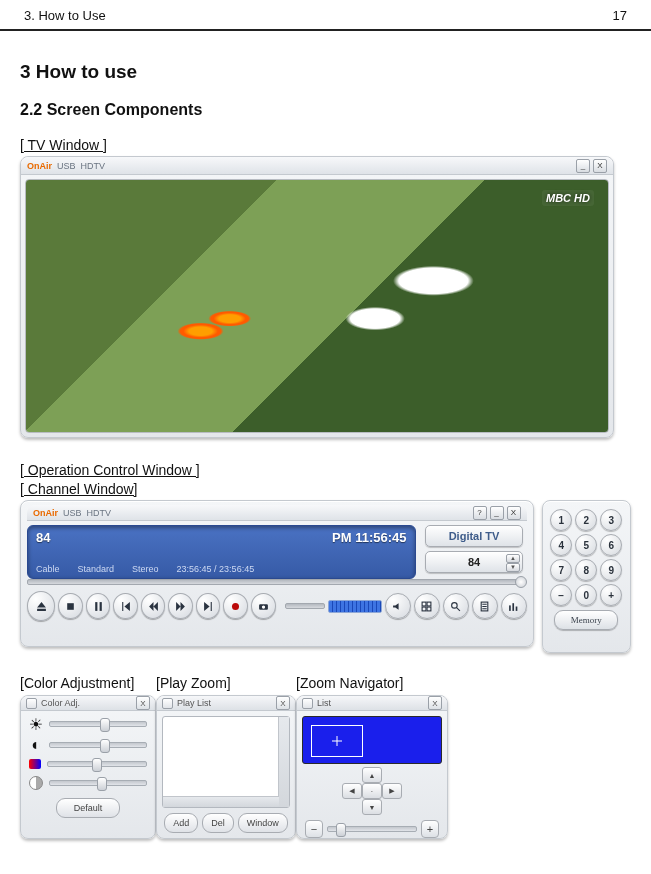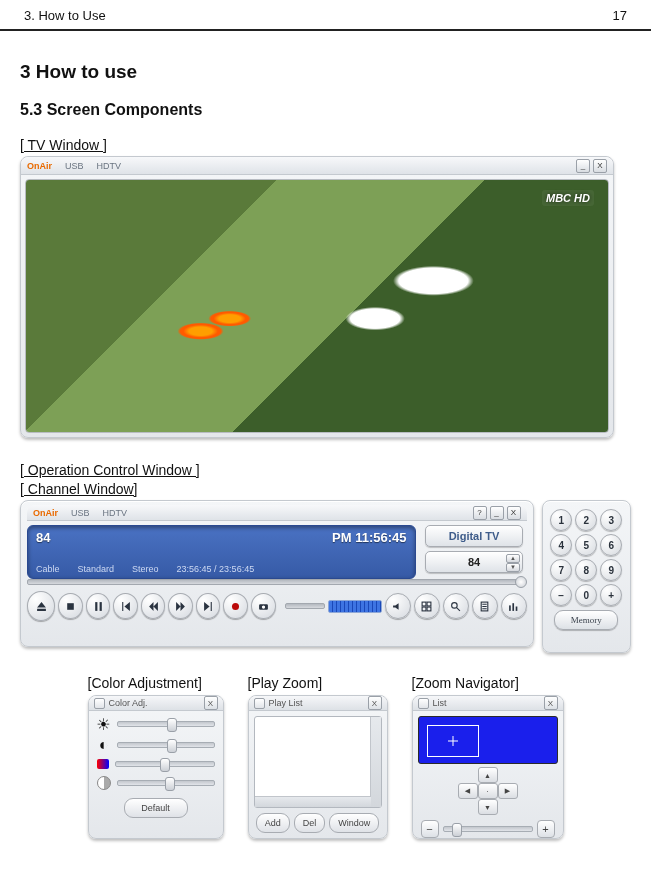--- a/index.html
+++ b/index.html
@@ -39,21 +39,21 @@
     background:linear-gradient(#f4f6f8,#e4e7eb);
     box-shadow:0 1px 0 #fff inset,0 2px 3px rgba(0,0,0,0.25);
   }
   .title-strip{
     height:17px;
     display:flex;align-items:center;
     background:linear-gradient(#f7f8fa,#dfe3e8);
     border-top-left-radius:8px;border-top-right-radius:8px;
     border-bottom:1px solid var(--panel-edge);
     font-size:9px;color:#5a626d;
-    padding:0 6px;gap:13px;
+    padding:0 6px;gap:5px;
     position:relative;
   }
   .title-chip{color:#6a7481;font-weight:normal;}
   .title-chip.brand{color:#e96a00;font-weight:bold;}
   .win-controls{margin-left:auto;display:flex;gap:3px;}
   .wbtn{
     width:12px;height:12px;border:1px solid #9aa0a8;
     border-radius:2px;background:linear-gradient(#fff,#d9dde2);
     display:flex;align-items:center;justify-content:center;
     font-size:8px;color:#333;line-height:1;
@@ -159,21 +159,21 @@
   }
   .mem{
     width:62px;height:18px;border-radius:9px;border:1px solid var(--btn-edge);
     background:linear-gradient(#fff,#dde1e6);
     font-size:9px;color:#3a424d;display:flex;align-items:center;justify-content:center;
     box-shadow:0 1px 1px rgba(0,0,0,0.25);
     font-family:Liberation Serif, serif;
   }
 
   
-  .triple{display:flex;align-items:flex-start;gap:24px;justify-content:center;}
+  .triple{display:flex;align-items:flex-start;}
   .col{display:flex;flex-direction:column;}
   .col .caption{margin-bottom:4px;}
   .mini-title{
     height:14px;border-top-left-radius:7px;border-top-right-radius:7px;
     background:linear-gradient(#f6f7f9,#dde1e6);
     border-bottom:1px solid var(--panel-edge);
     display:flex;align-items:center;padding:0 5px;font-size:9px;color:#555;
   }
   .mini-title .sq{width:9px;height:9px;border:1px solid #9aa0a8;border-radius:2px;margin-right:4px;background:linear-gradient(#fff,#e1e4e9);}
   .mini-title .xb{margin-left:auto;width:12px;height:12px;border:1px solid #9aa0a8;border-radius:2px;background:linear-gradient(#fff,#dde1e6);font-size:8px;display:flex;align-items:center;justify-content:center}
@@ -214,21 +214,21 @@
 
 <div class="page">
 
   <div class="running-head">
     <span>3.    How to Use</span>
     <span>17</span>
   </div>
   <div class="hr"></div>
 
   <h1>3      How to use</h1>
-  <h2>5.3     Screen Components</h2>
+  <h2>2.2     Screen Components</h2>
 
   <div class="caption underline">[ TV Window ]</div>
   <div class="window tv">
     <div class="title-strip">
       <span class="title-chip brand">OnAir</span>
       <span class="title-chip">USB</span>
       <span class="title-chip">HDTV</span>
       <div class="win-controls">
         <div class="wbtn">_</div>
         <div class="wbtn">X</div>

